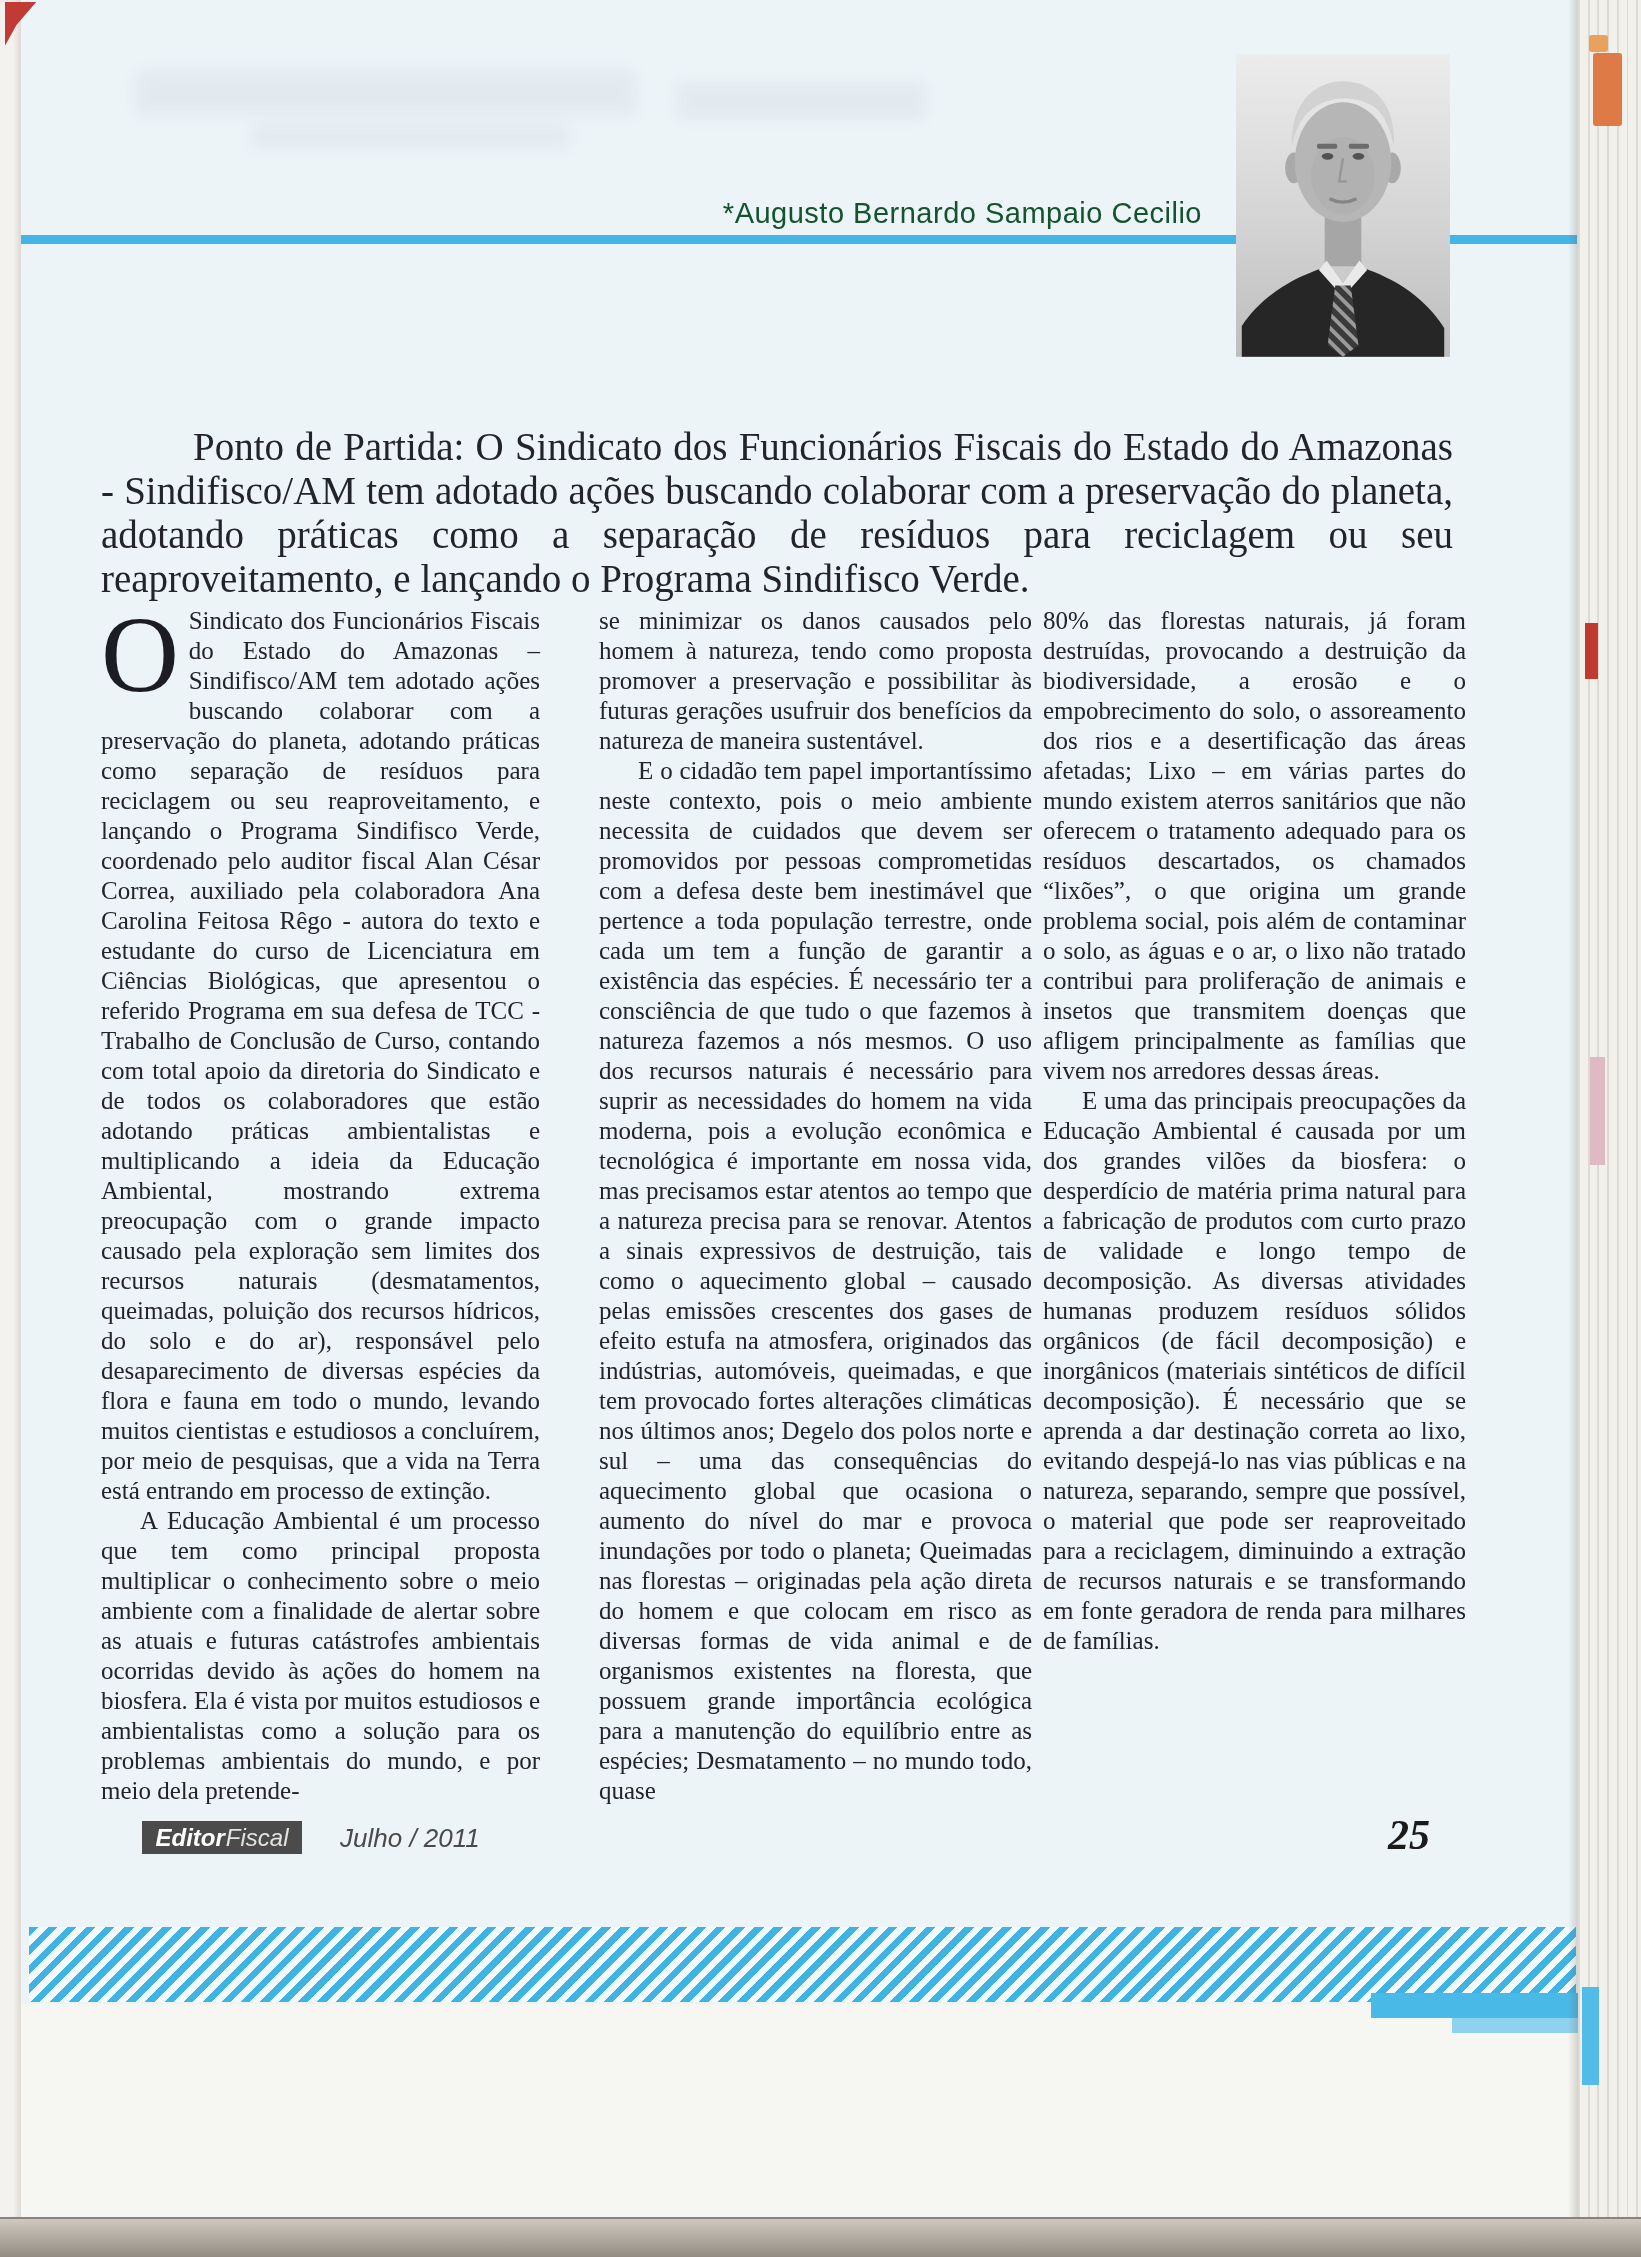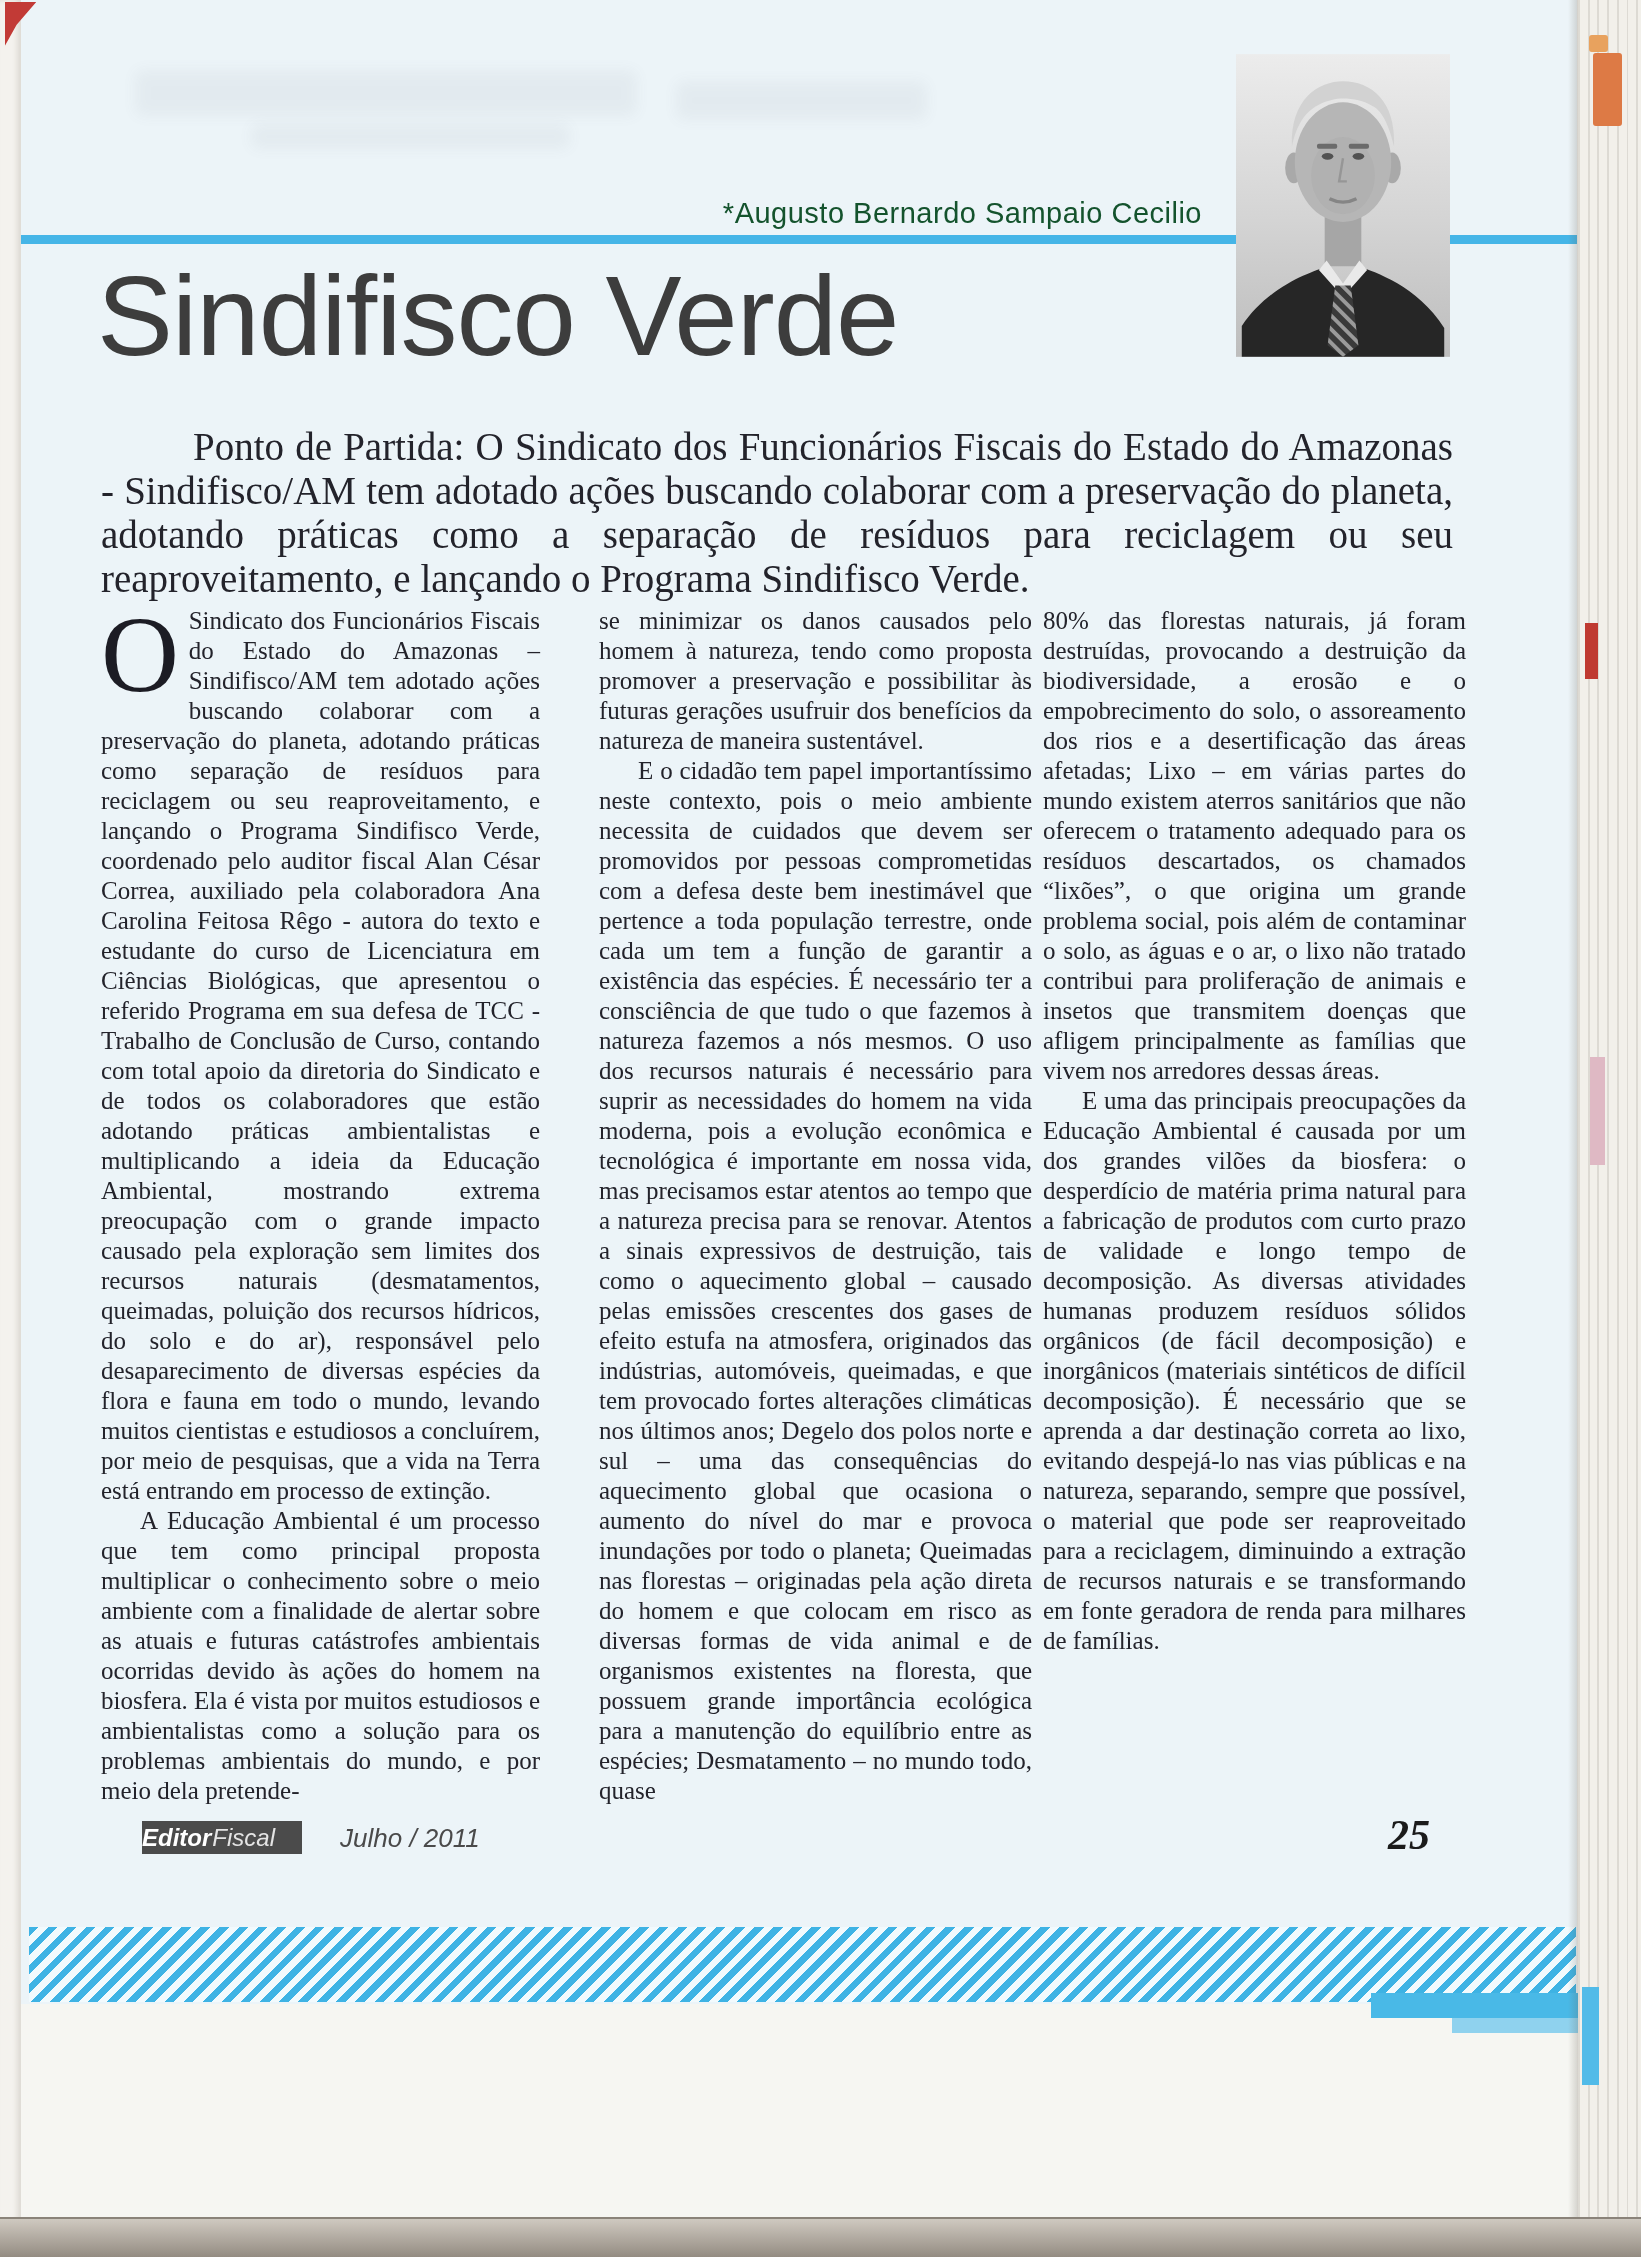--- a/index.html
+++ b/index.html
@@ -47,21 +47,21 @@
   .col p{margin:0;}
   .col1{left:101px;width:439px;}
   .col2{left:599px;width:433px;}
   .col3{left:1043px;width:423px;}
   .indent{text-indent:39px;}
   .dropcap{float:left;font-size:108px;line-height:85px;padding:5.8px 9.7px 0 0;color:#1c1c24;}
   .footnote{margin-top:35px !important;font-weight:bold;font-size:24px;line-height:33px;text-align:justify;color:#17171f;}
 
   
   .footer-logo{position:absolute;left:142px;top:1821px;width:160px;height:33px;background:#4b4b4b;
-      display:flex;align-items:center;justify-content:flex-start;gap:1px;
+      display:flex;align-items:center;justify-content:center;gap:1px;
       font-family:"Liberation Sans",sans-serif;font-style:italic;font-size:24px;}
   .logo-bold{font-weight:700;color:#ffffff;}
   .logo-light{font-weight:400;color:#e4e4e4;}
   .issue{position:absolute;left:340px;top:1823px;font-family:"Liberation Sans",sans-serif;
       font-style:italic;font-size:26px;color:#4a4a4a;}
   .pagenum{position:absolute;left:1388px;top:1811px;font-family:"Liberation Serif",serif;
       font-style:italic;font-weight:600;font-size:42px;color:#1b1b1b;}
 
   
   .stripes{position:absolute;left:29px;top:1927px;width:1547px;height:75px;
@@ -107,21 +107,20 @@
     <ellipse cx="111" cy="126" rx="33" ry="40" fill="#adadad" opacity="0.6"></ellipse>
     <path d="M58,96 C56,46 86,28 111,28 C140,28 166,48 164,96 C158,70 150,58 142,54 C132,48 122,46 111,46 C96,46 78,54 70,66 C63,76 60,86 58,96 Z" fill="#d2d2d2"></path>
     <rect x="84" y="93" width="21" height="5" rx="2" fill="#6b6b6b"></rect>
     <rect x="117" y="93" width="21" height="5" rx="2" fill="#6b6b6b"></rect>
     <ellipse cx="95" cy="106" rx="6" ry="3.5" fill="#525252"></ellipse>
     <ellipse cx="127" cy="106" rx="6" ry="3.5" fill="#525252"></ellipse>
     <path d="M111,108 L107,132 L115,132" stroke="#969696" stroke-width="2.5" fill="none"></path>
     <path d="M97,150 Q111,157 125,150" stroke="#858585" stroke-width="3.5" fill="none"></path>
   </svg>
 
-  <h1 class="title">Sindifisco Verde</h1>
 
   <p class="lead">Ponto de Partida: O Sindicato dos Funcionários Fiscais do Estado do Amazonas - Sindifisco/AM tem adotado ações buscando colaborar com a preservação do planeta, adotando práticas como a separação de resíduos para reciclagem ou seu reaproveitamento, e lançando o Programa Sindifisco Verde.</p>
 
   <div class="col col1">
     <p><span class="dropcap">O</span><span>Sindicato dos Funcionários Fiscais do Estado do Amazonas – Sindifisco/AM tem adotado ações buscando colaborar com a preservação do planeta, adotando práticas como separação de resíduos para reciclagem ou seu reaproveitamento, e lançando o Programa Sindifisco Verde, coordenado pelo auditor fiscal Alan César Correa, auxiliado pela colaboradora Ana Carolina Feitosa Rêgo - autora do texto e estudante do curso de Licenciatura em Ciências Biológicas, que apresentou o referido Programa em sua defesa de TCC - Trabalho de Conclusão de Curso, contando com total apoio da diretoria do Sindicato e de todos os colaboradores que estão adotando práticas ambientalistas e multiplicando a ideia da Educação Ambiental, mostrando extrema preocupação com o grande impacto causado pela exploração sem limites dos recursos naturais (desmatamentos, queimadas, poluição dos recursos hídricos, do solo e do ar), responsável pelo desaparecimento de diversas espécies da flora e fauna em todo o mundo, levando muitos cientistas e estudiosos a concluírem, por meio de pesquisas, que a vida na Terra está entrando em processo de extinção.</span></p>
     <p class="indent">A Educação Ambiental é um processo que tem como principal proposta multiplicar o conhecimento sobre o meio ambiente com a finalidade de alertar sobre as atuais e futuras catástrofes ambientais ocorridas devido às ações do homem na biosfera. Ela é vista por muitos estudiosos e ambientalistas como a solução para os problemas ambientais do mundo, e por meio dela pretende-</p>
   </div>
 
   <div class="col col2">
     <p>se minimizar os danos causados pelo homem à natureza, tendo como proposta promover a preservação e possibilitar às futuras gerações usufruir dos benefícios da natureza de maneira sustentável.</p>

